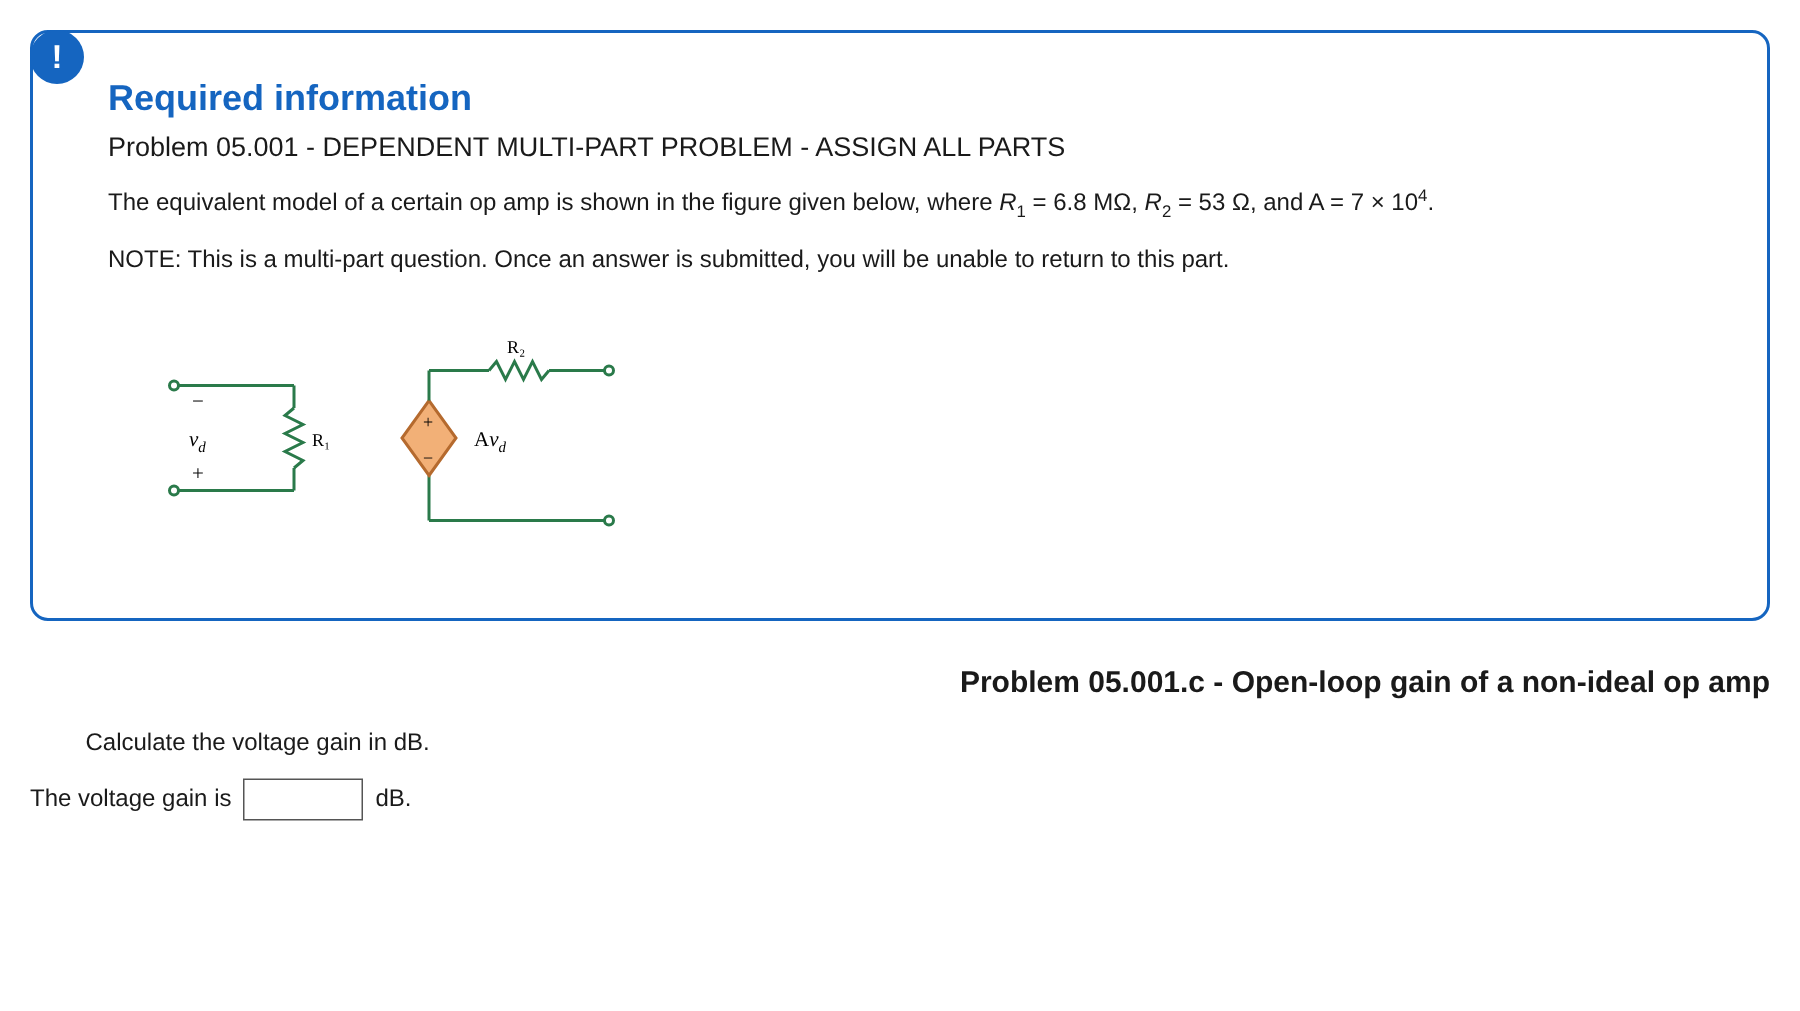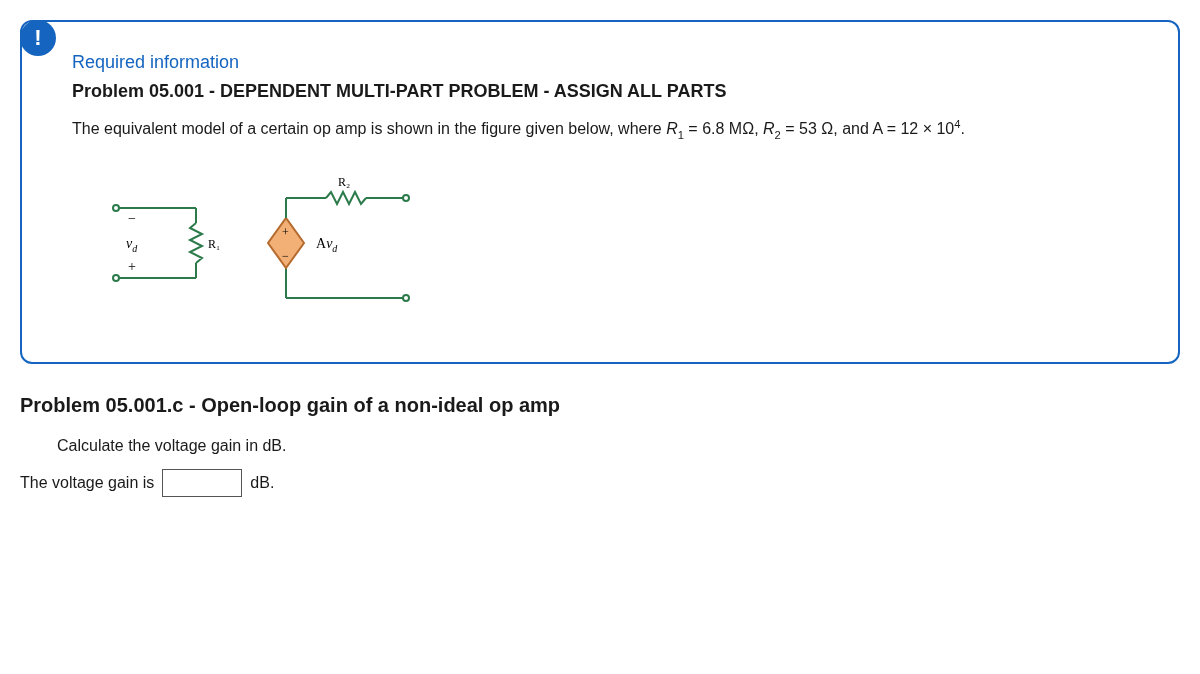--- a/index.html
+++ b/index.html
@@ -26,43 +26,44 @@
     border-radius: 50%;
     display: flex;
     align-items: center;
     justify-content: center;
     color: #fff;
     font-weight: bold;
     font-size: 22px;
   }
   .required-heading {
     color: #1565c0;
-    font-weight: normal;
-    font-size: 18px;
+    font-weight: bold;
+    font-size: 24px;
     margin-bottom: 8px;
   }
   .problem-heading {
-    font-weight: bold;
+    font-weight: normal;
     font-size: 18px;
     margin-bottom: 14px;
   }
   .problem-text {
     line-height: 1.6;
     margin-bottom: 14px;
   }
   .note-text {
     margin-bottom: 24px;
   }
   .circuit-area {
     padding: 10px 4px;
   }
   .sub-problem-heading {
     font-weight: bold;
     font-size: 20px;
     margin: 24px 0 20px 0;
+    text-align: right;
   }
   .prompt-text {
     margin-bottom: 14px;
     margin-left: 37px;
   }
   .answer-line {
     display: flex;
     align-items: center;
     gap: 8px;
   }
@@ -83,23 +84,24 @@
 <div class="info-box">
   <div class="info-badge">
     <span>!</span>
   </div>
 
   <div class="required-heading">Required information</div>
 
   <div class="problem-heading">Problem 05.001 - DEPENDENT MULTI-PART PROBLEM - ASSIGN ALL PARTS</div>
 
   <div class="problem-text">
-    <span>The equivalent model of a certain op amp is shown in the figure given below, where </span><span class="ital">R</span><sub>1</sub><span> = 6.8 MΩ, </span><span class="ital">R</span><sub>2</sub><span> = 53 Ω, and A = 12 × 10</span><sup>4</sup><span>.</span>
+    <span>The equivalent model of a certain op amp is shown in the figure given below, where </span><span class="ital">R</span><sub>1</sub><span> = 6.8 MΩ, </span><span class="ital">R</span><sub>2</sub><span> = 53 Ω, and A = 7 × 10</span><sup>4</sup><span>.</span>
   </div>
 
+  <div class="note-text">NOTE: This is a multi-part question. Once an answer is submitted, you will be unable to return to this part.</div>
 
   <div class="circuit-area">
     <svg width="360" height="150" viewBox="0 0 360 150">
 
       <g stroke="#2a7a4a" stroke-width="2" fill="none">
 
         <line x1="40" y1="40" x2="120" y2="40"></line>
 
         <line x1="120" y1="40" x2="120" y2="55"></line>
 

